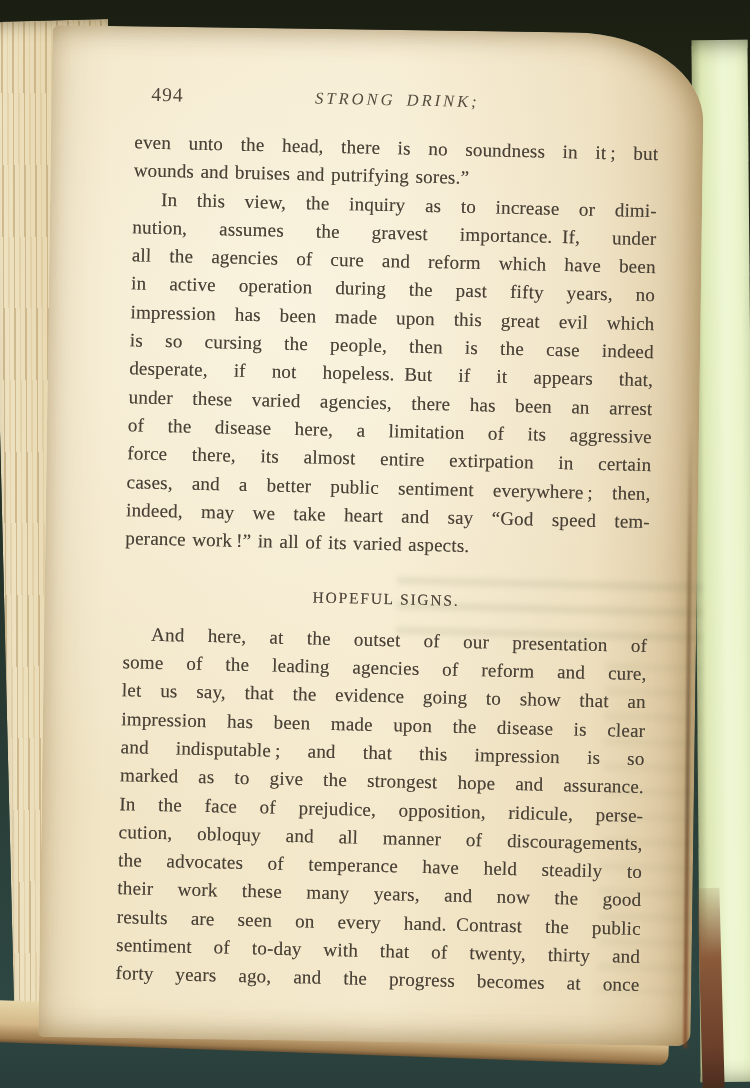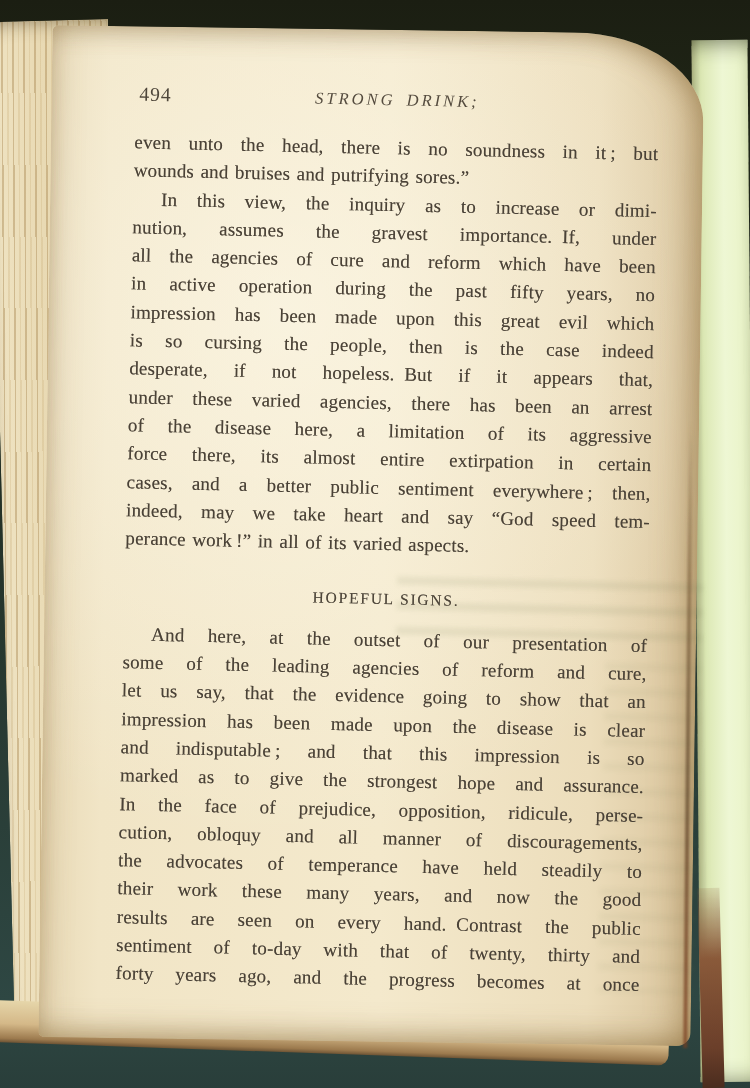--- a/index.html
+++ b/index.html
@@ -93,21 +93,21 @@
   
   .sheet-content{
     position:absolute;left:84px;top:56px;width:524px;
     transform:rotate(.5deg);transform-origin:top left;
     color:var(--ink);
   }
   .running-head{
     position:relative;height:24px;line-height:24px;margin-bottom:22px;
   }
   .page-number{
-    position:absolute;left:4px;top:0;
+    position:absolute;left:16px;top:0;
     font-size:19.5px;letter-spacing:1px;color:#4e463a;
   }
   .running-title{
     display:block;text-align:center;
     font-style:italic;font-size:16.5px;letter-spacing:3px;
     color:#544b3e;word-spacing:4px;
   }
   .page-body{font-size:19px;line-height:28.3px;}
   .line{
     text-align:justify;text-align-last:justify;

